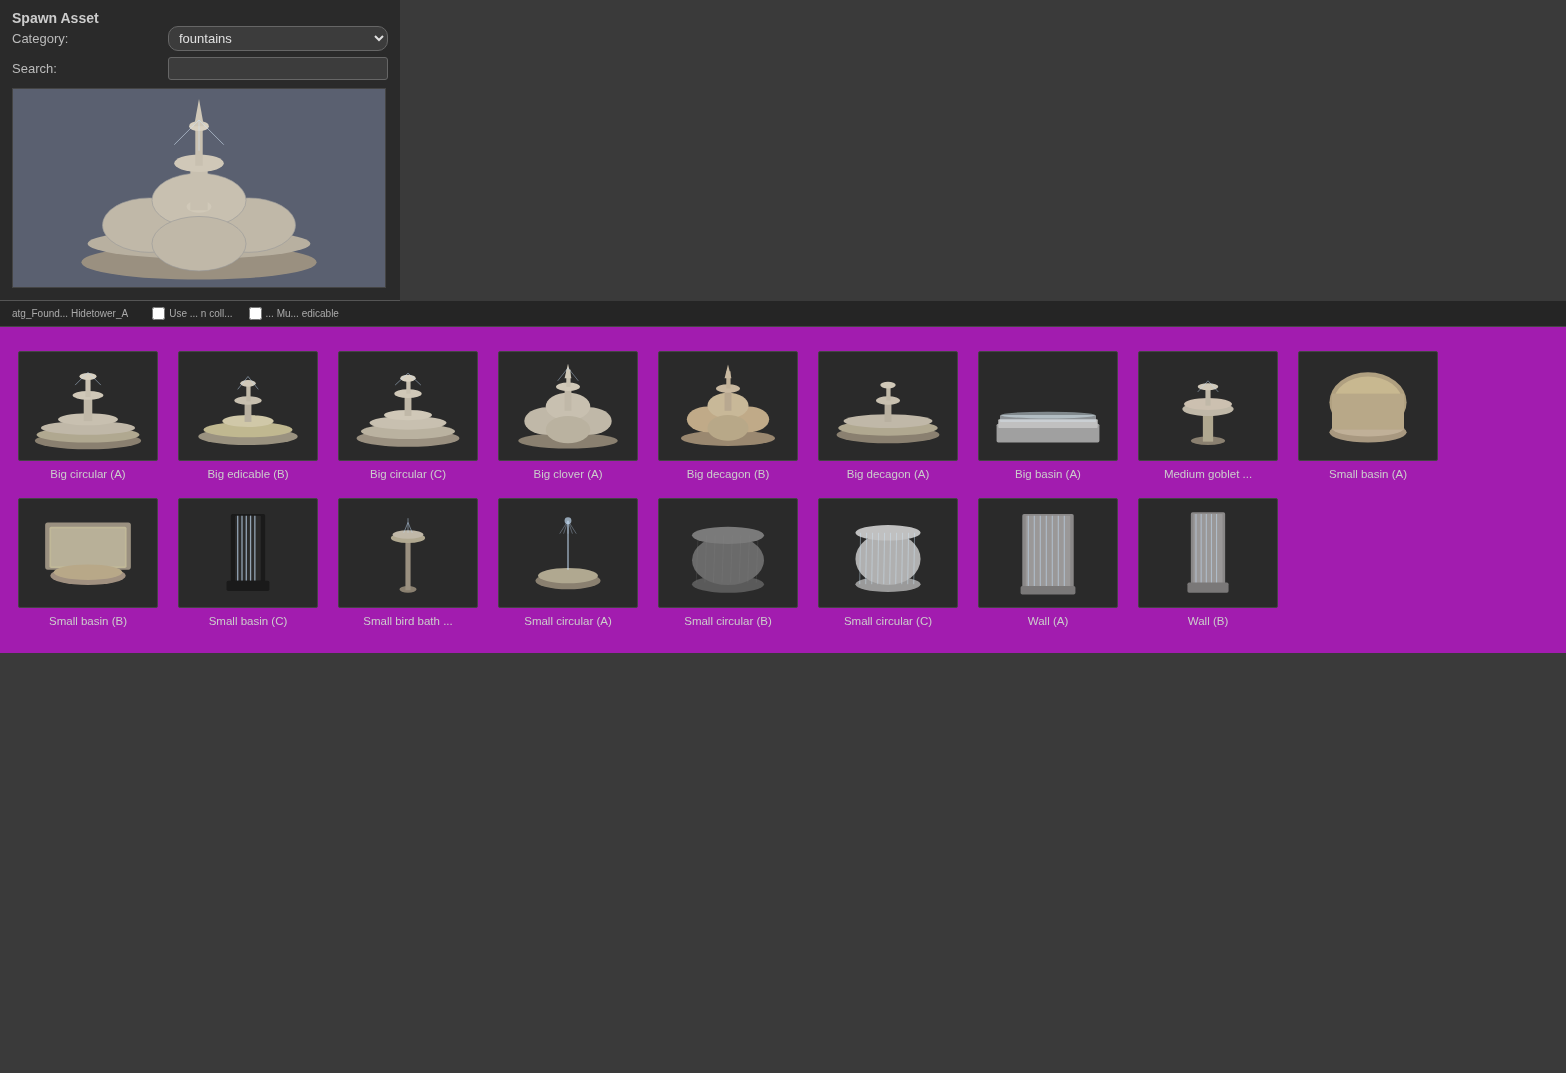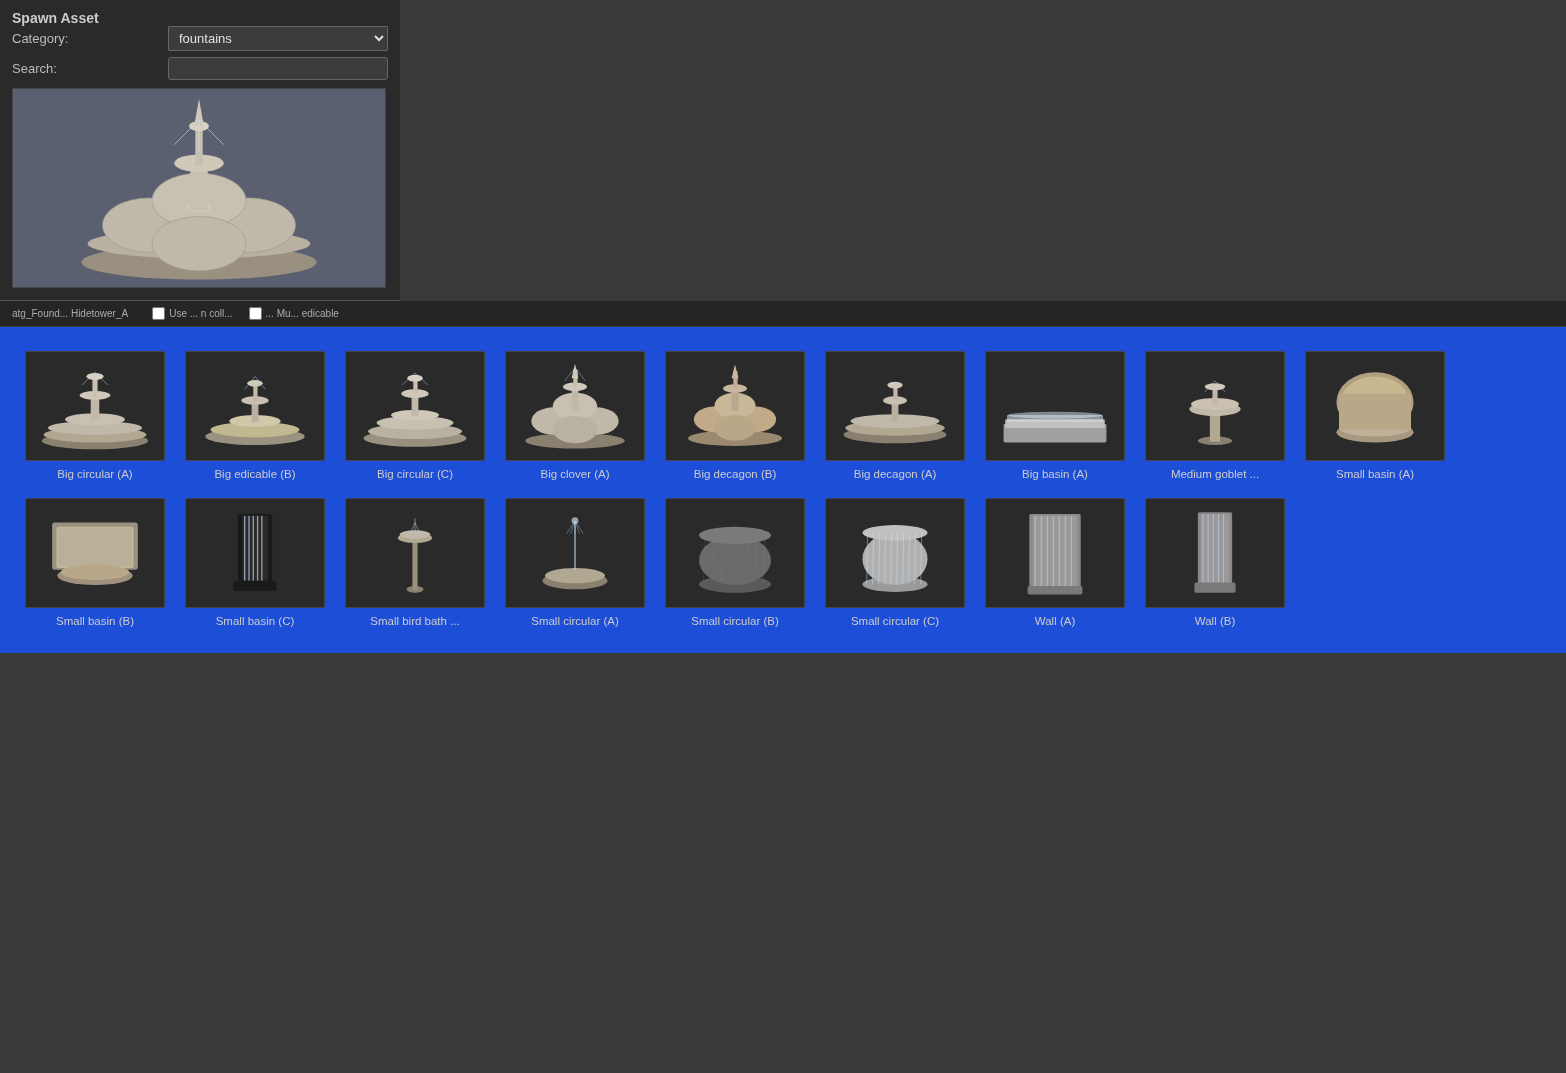--- a/index.html
+++ b/index.html
@@ -38,21 +38,21 @@
     .form-label {
       color: #bbb;
       font-size: 13px;
       min-width: 60px;
     }
 
     .category-select {
       background-color: #3c3c3c;
       color: #e0e0e0;
       border: 1px solid #666;
-      border-radius: 1px;
+      border-radius: 10px;
       padding: 3px 6px;
       font-size: 13px;
       width: 220px;
       appearance: auto;
     }
 
     .search-input {
       background-color: #3c3c3c;
       color: #e0e0e0;
       border: 1px solid #666;
@@ -105,23 +105,23 @@
     .checkbox-item {
       display: flex;
       align-items: center;
       gap: 4px;
       font-size: 11px;
     }
 
     .asset-grid {
       display: flex;
       flex-wrap: wrap;
-      padding: 16px 15px;
+      padding: 16px 8px;
       gap: 0px;
-      background-color: #1d4ed8;
+      background-color: #a21caf;
     }
 
     .asset-item {
       width: 160px;
       display: flex;
       flex-direction: column;
       align-items: center;
       padding: 8px 4px;
       cursor: pointer;
     }

